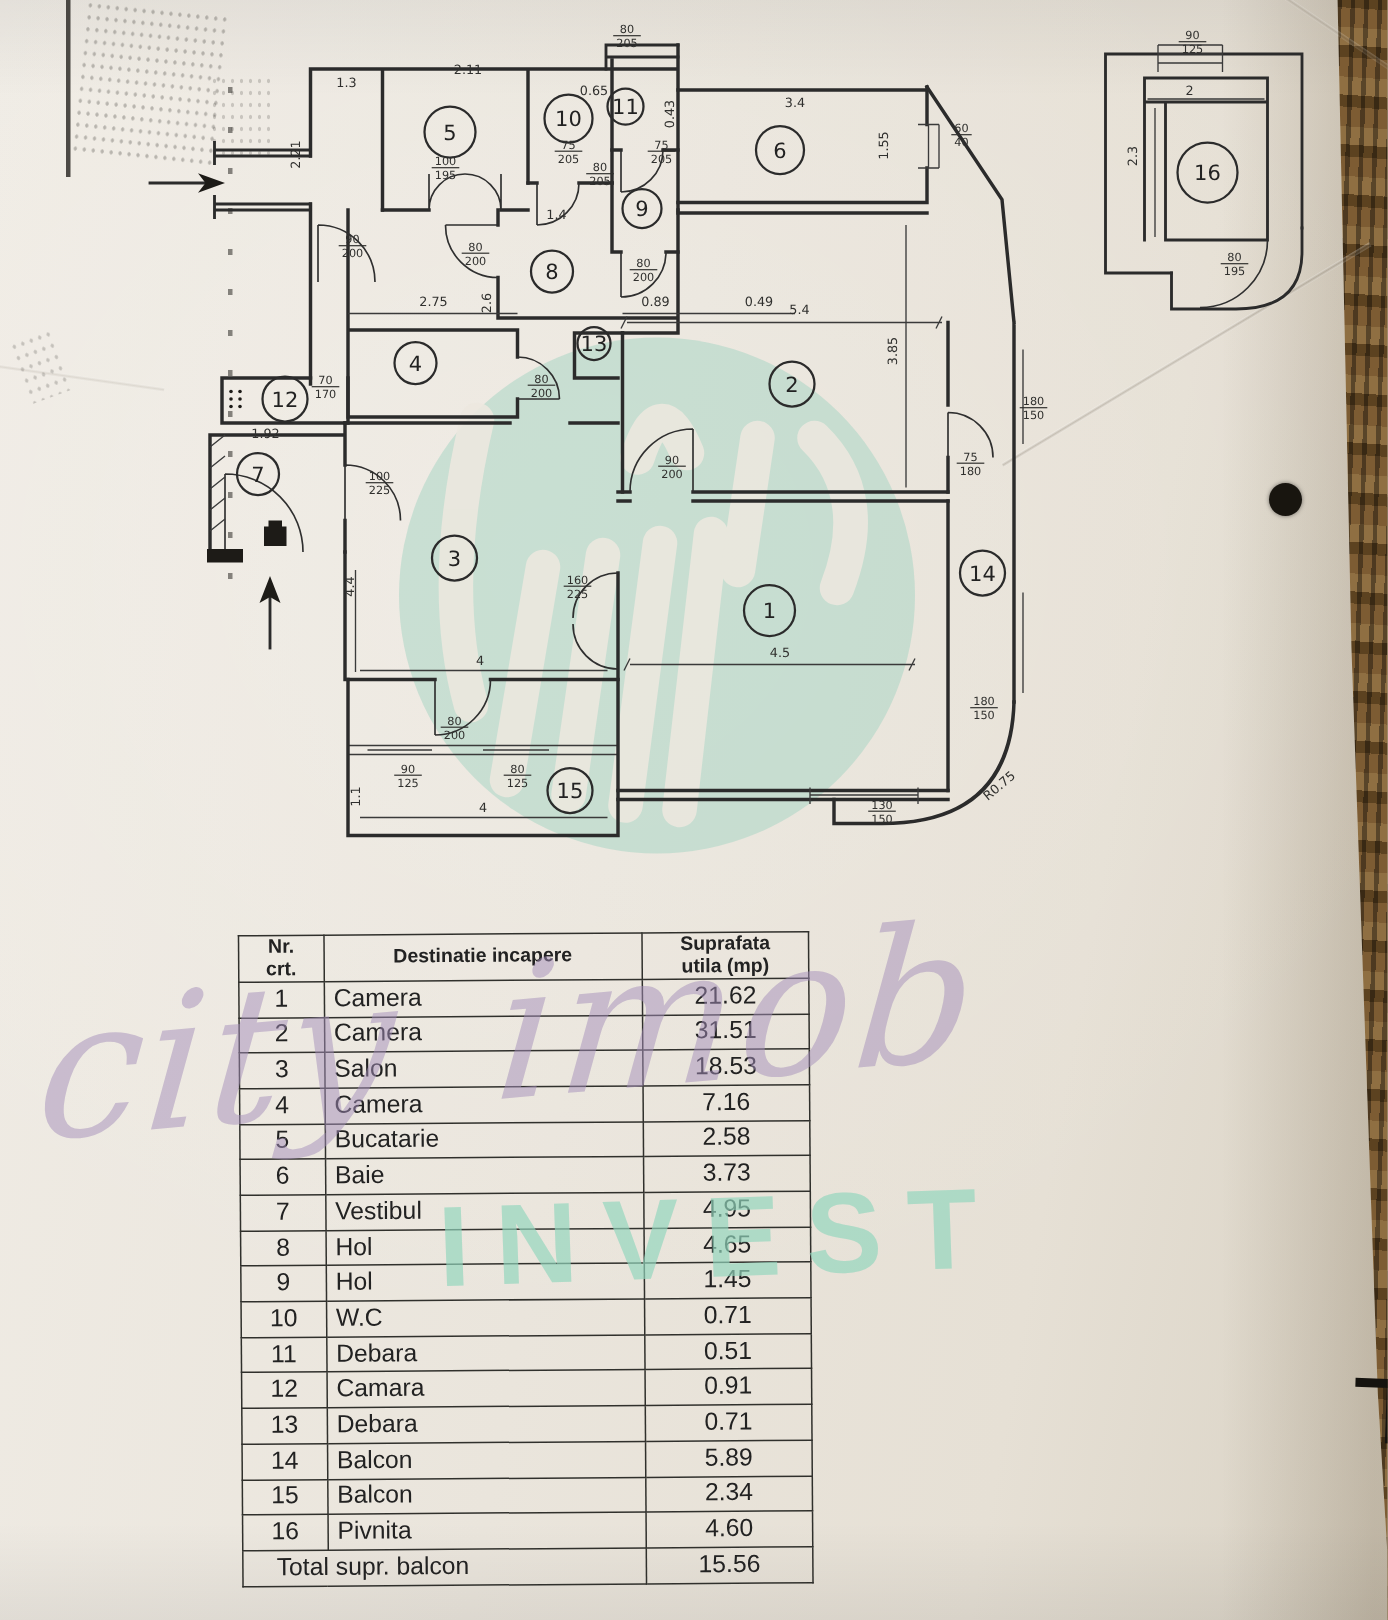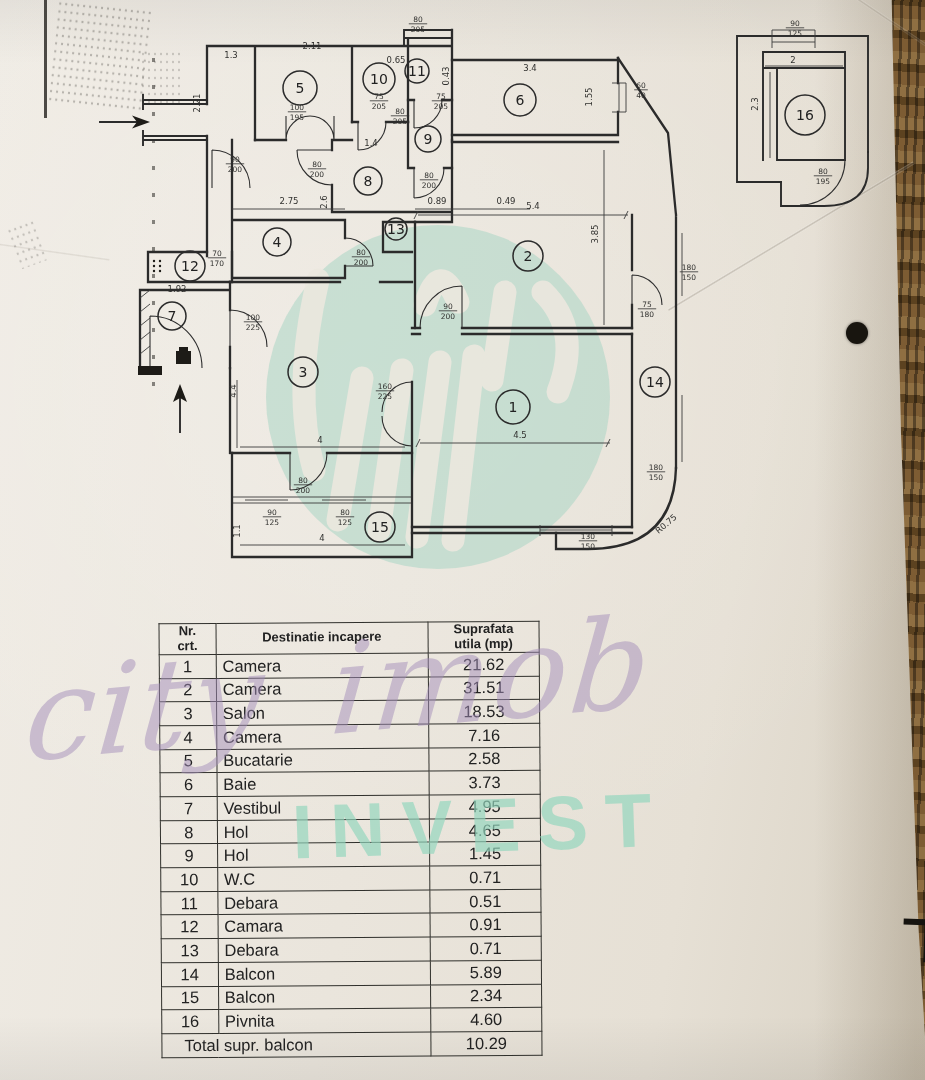--- a/index.html
+++ b/index.html
@@ -498,21 +498,21 @@
         </tr>
         <tr>
           <td class="c-nr">16</td>
           <td class="c-name">Pivnita</td>
           <td class="c-area">4.60</td>
         </tr>
       </tbody>
     <tfoot>
       <tr class="total">
         <td class="t-label" colspan="2">Total supr. balcon</td>
-        <td class="c-area">10.29</td>
+        <td class="c-area">15.56</td>
       </tr>
     </tfoot>
   </table>
 
   <div class="wm-script">city imob</div>
   <div class="wm-invest">INVEST</div>
 
   <div class="hole"></div>
   <div class="corner-mark"></div>
 </div>

